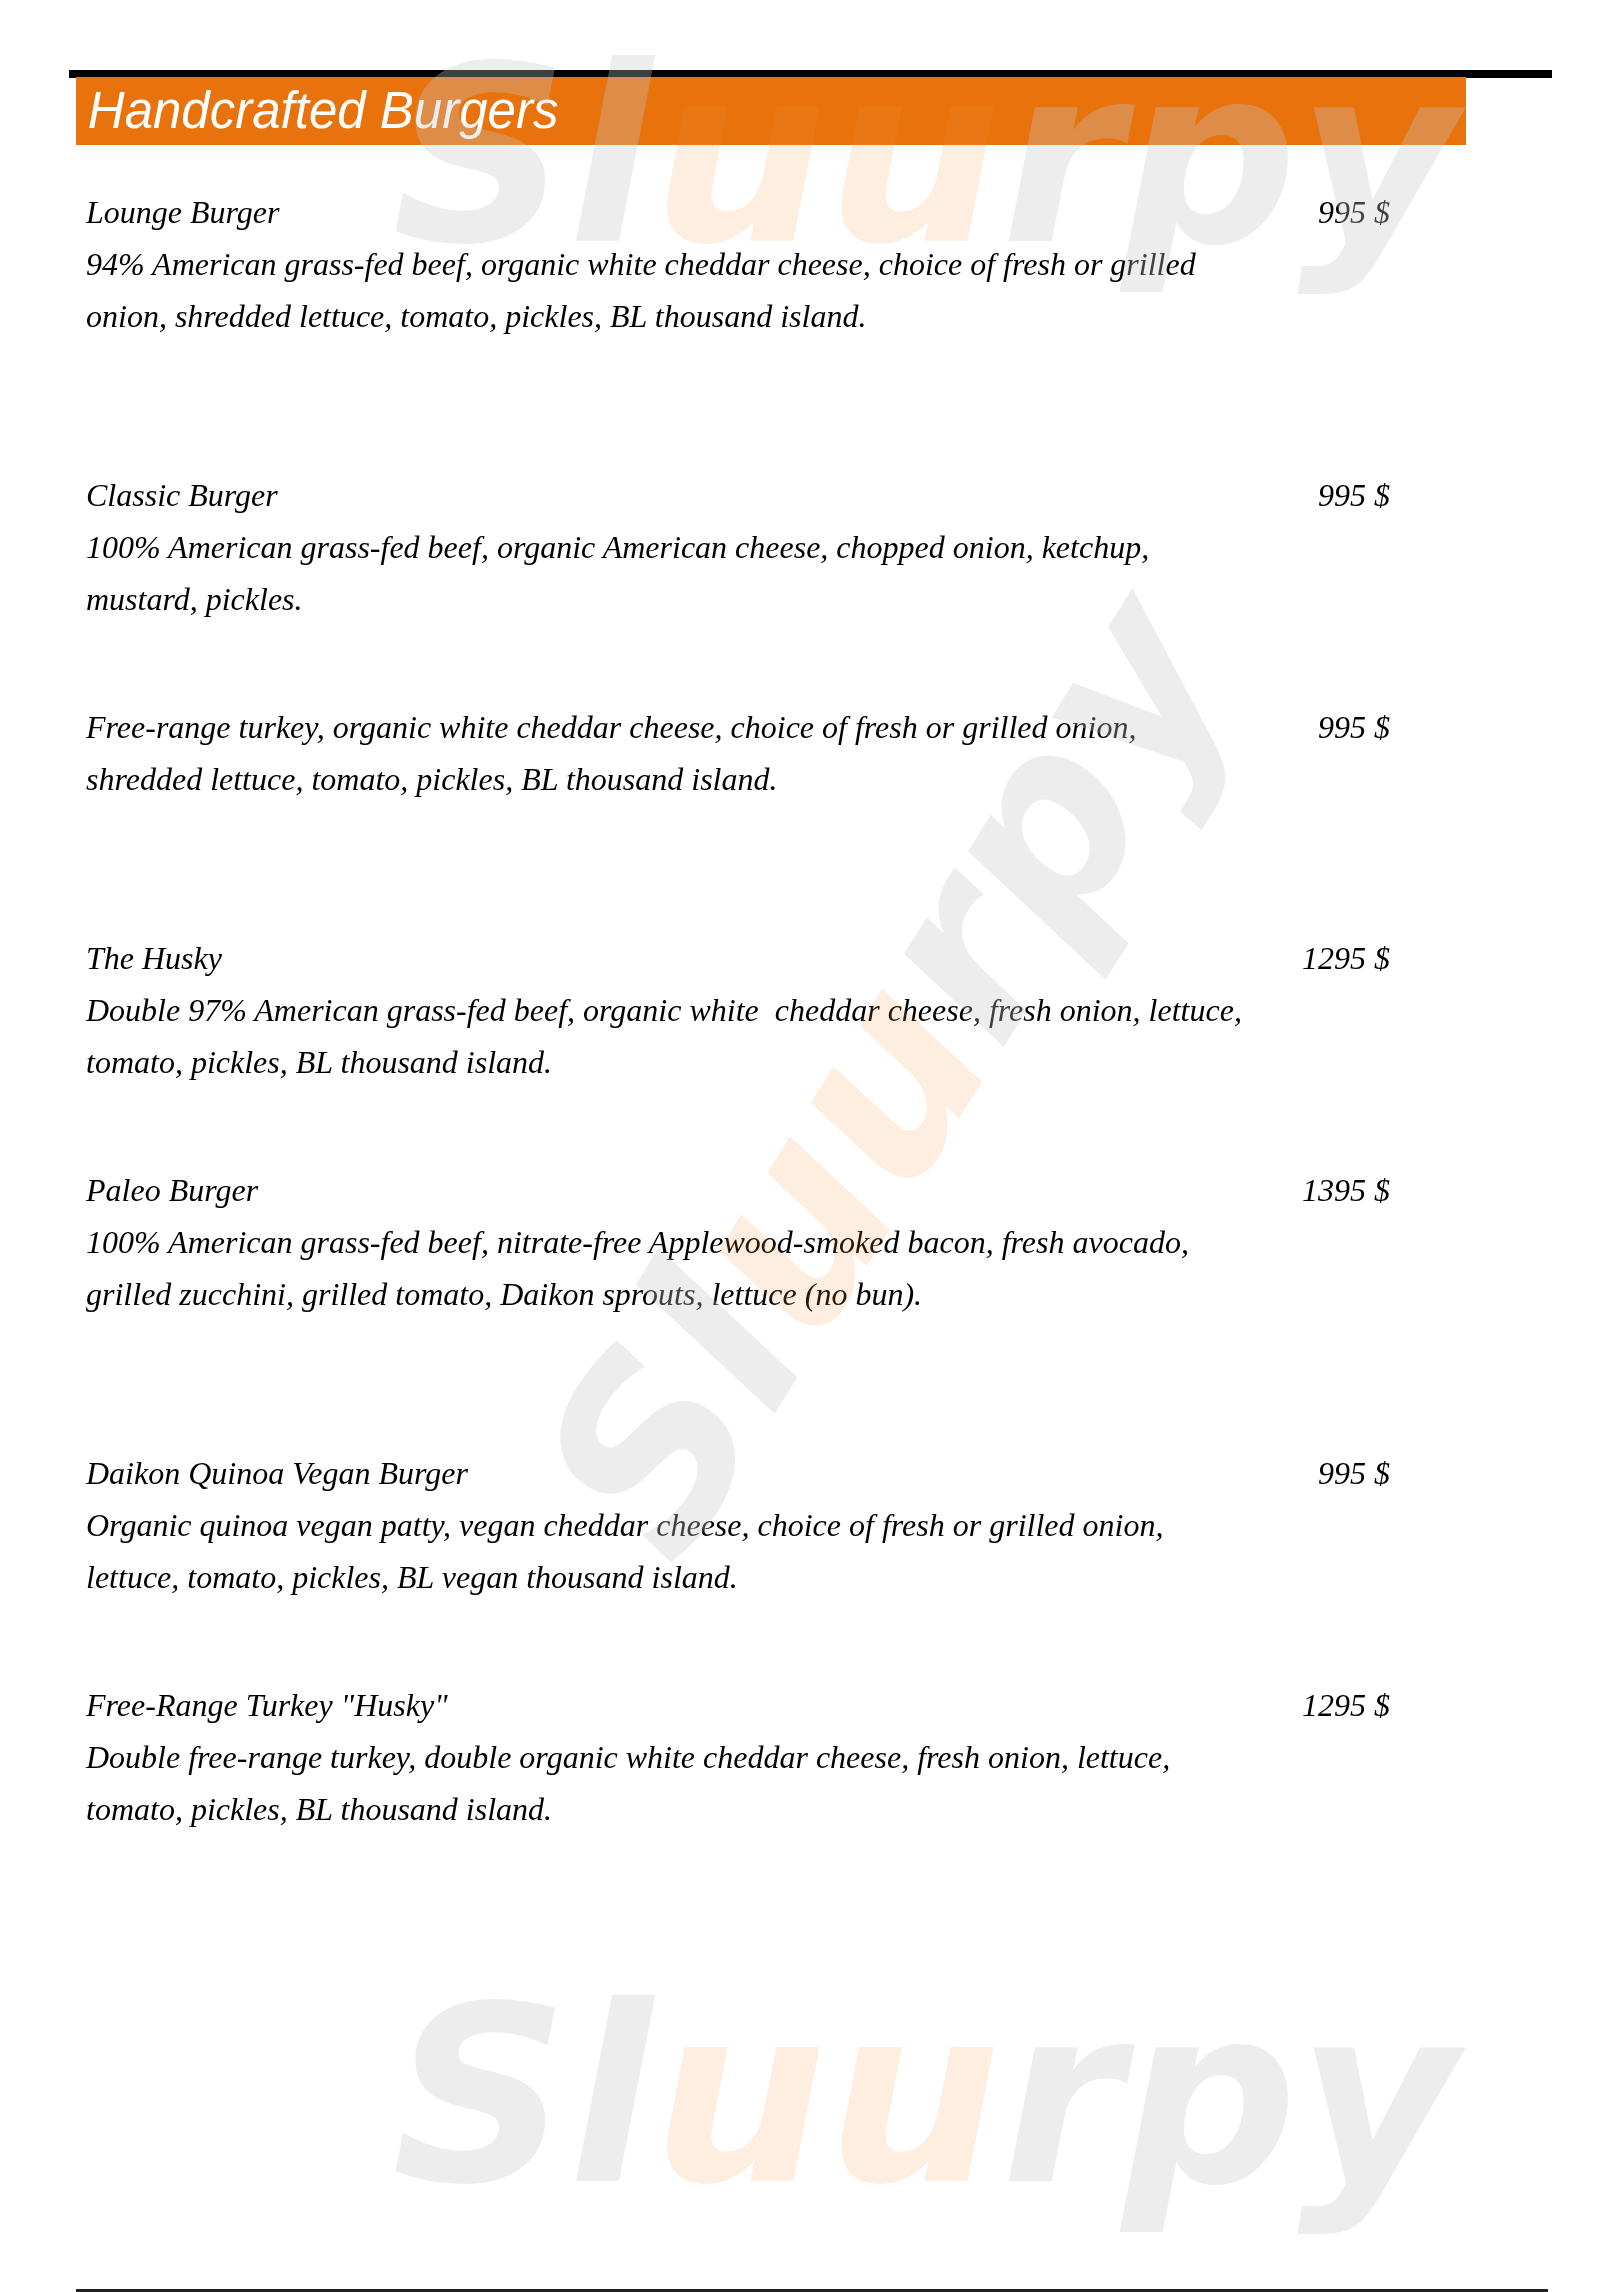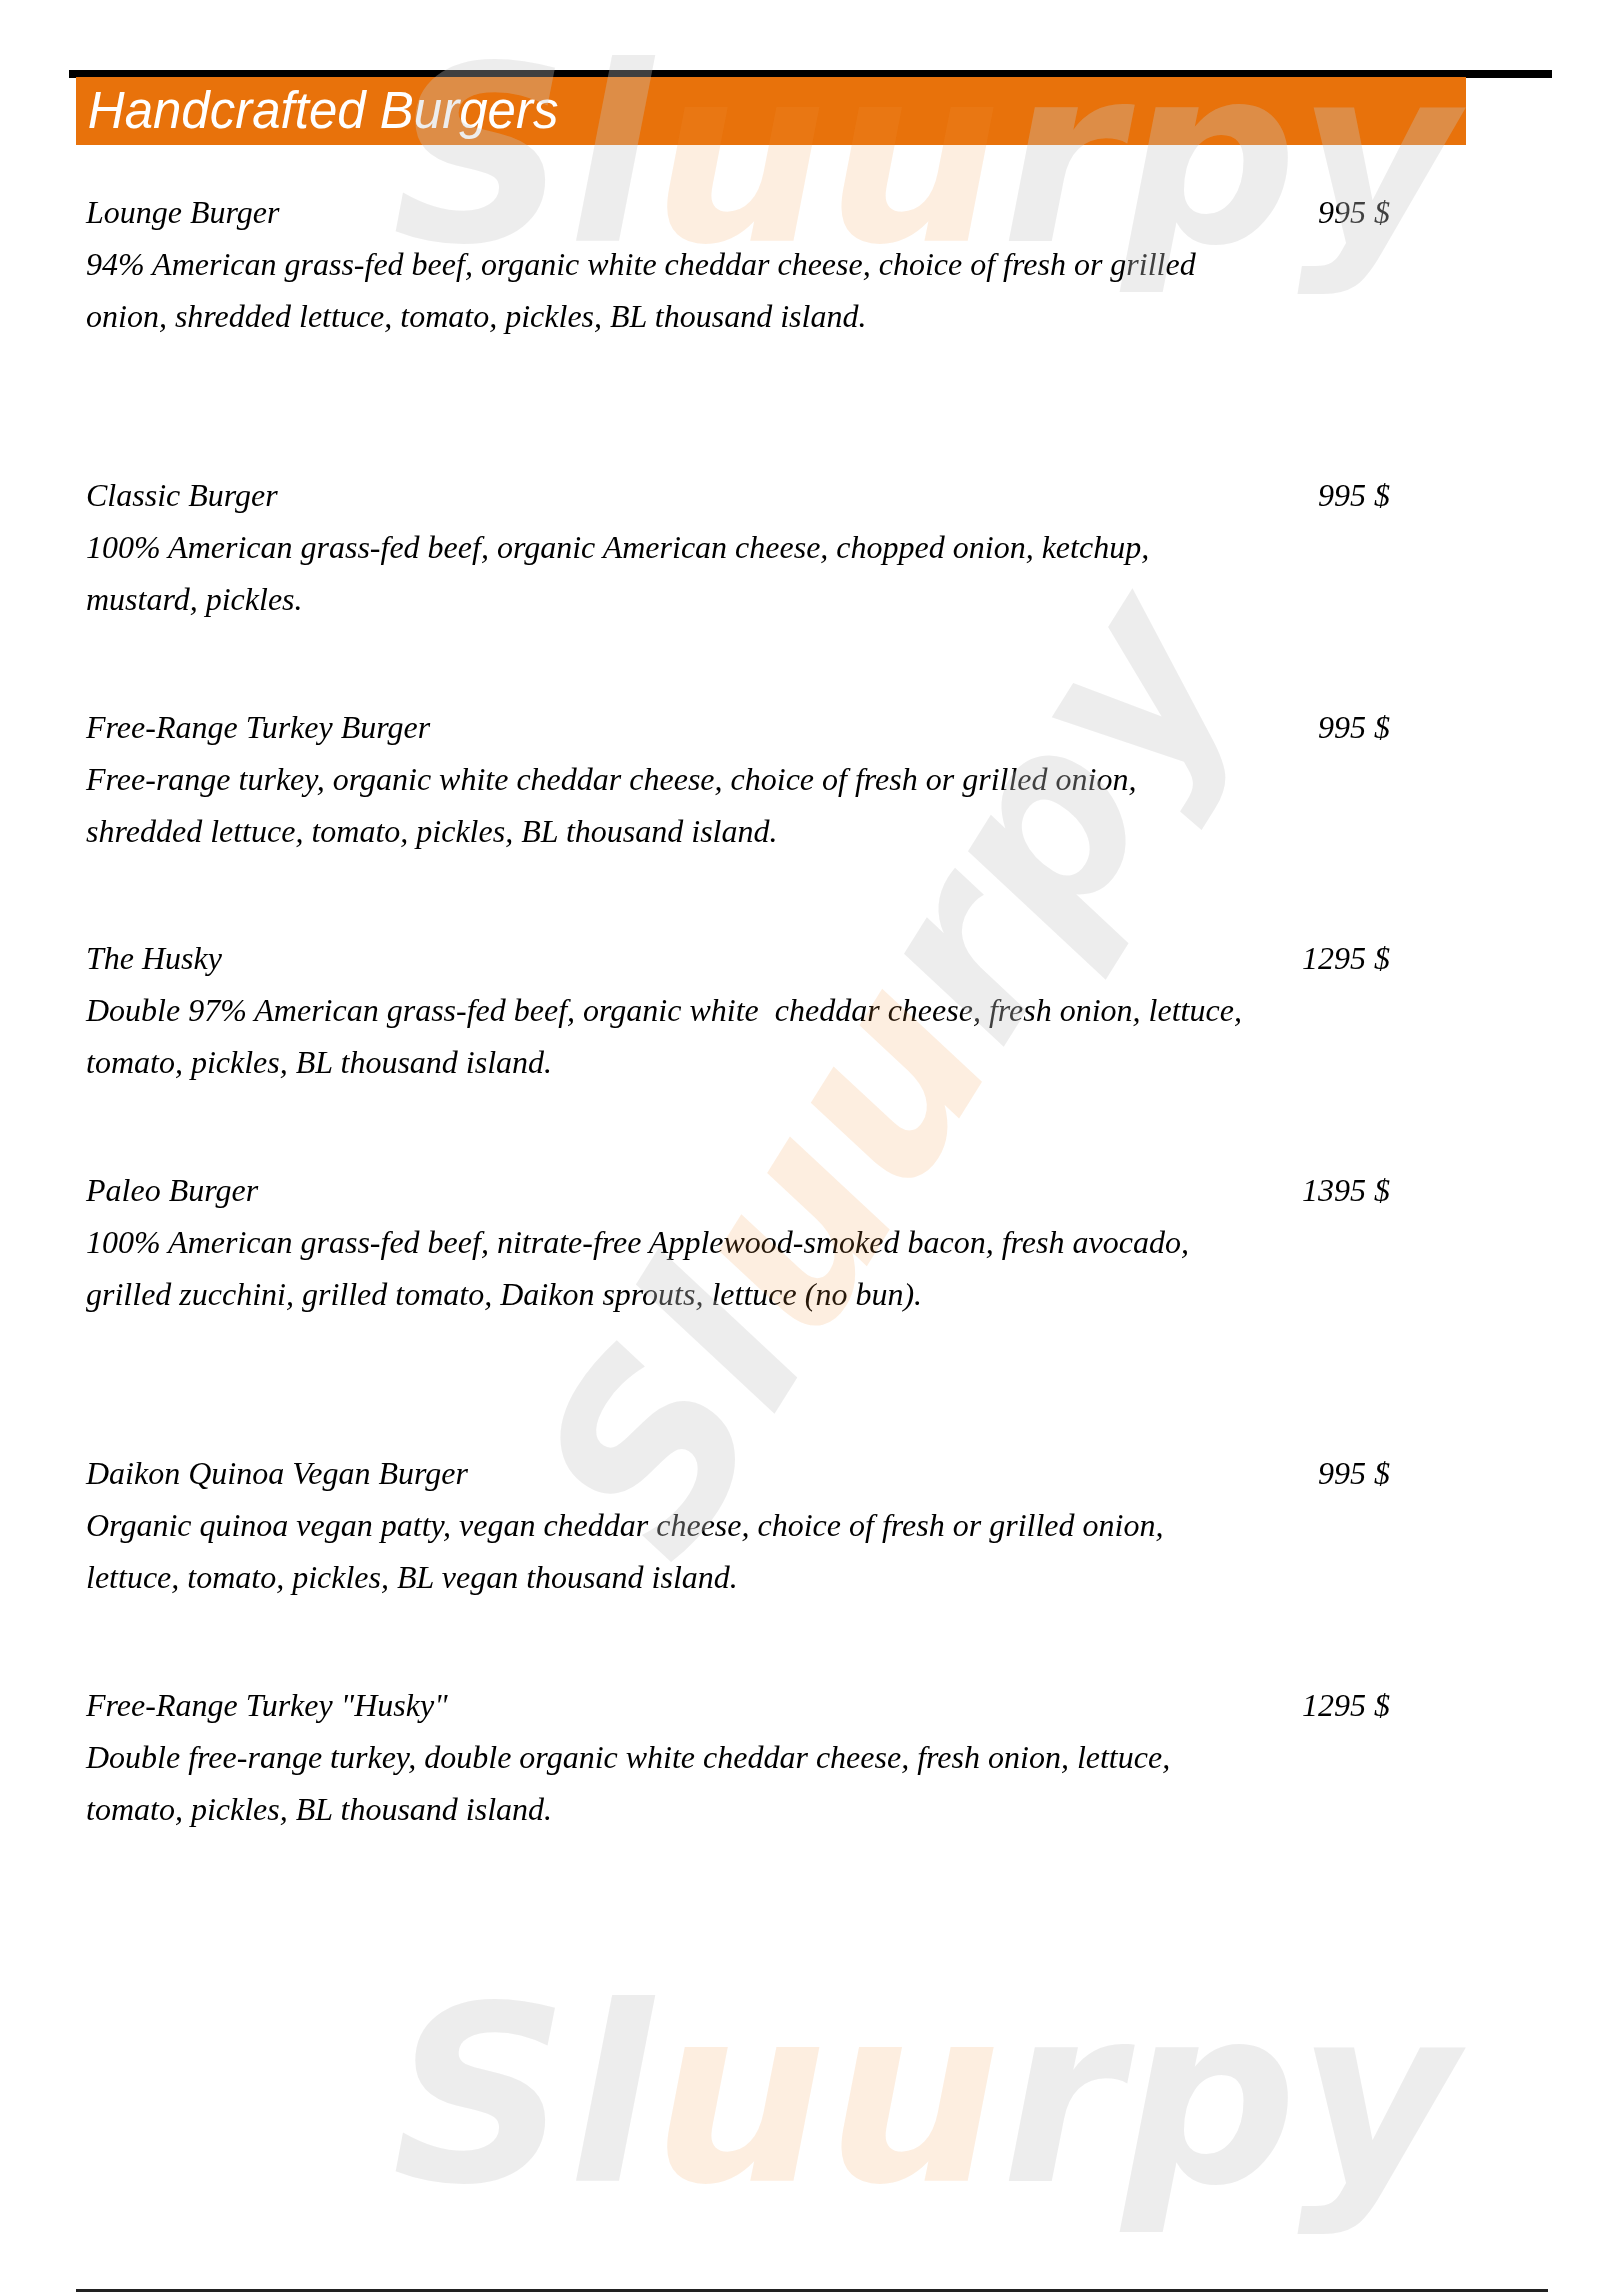--- a/index.html
+++ b/index.html
@@ -34,21 +34,20 @@
     <span class="item-price">995 $</span>
   </div>
 
   <div class="item" style="top:469px">
     <span class="item-name">Classic Burger</span>
     <span class="item-desc">100% American grass-fed beef, organic American cheese, chopped onion, ketchup, mustard, pickles.</span>
     <span class="item-price">995 $</span>
   </div>
 
   <div class="item" style="top:701px">
-    <span class="item-name">Free-Range Turkey Burger</span>
     <span class="item-desc">Free-range turkey, organic white cheddar cheese, choice of fresh or grilled onion, shredded lettuce, tomato, pickles, BL thousand island.</span>
     <span class="item-price">995 $</span>
   </div>
 
   <div class="item" style="top:932px">
     <span class="item-name">The Husky</span>
     <span class="item-desc">Double 97% American grass-fed beef, organic white  cheddar cheese, fresh onion, lettuce, tomato, pickles, BL thousand island.</span>
     <span class="item-price">1295 $</span>
   </div>
 

